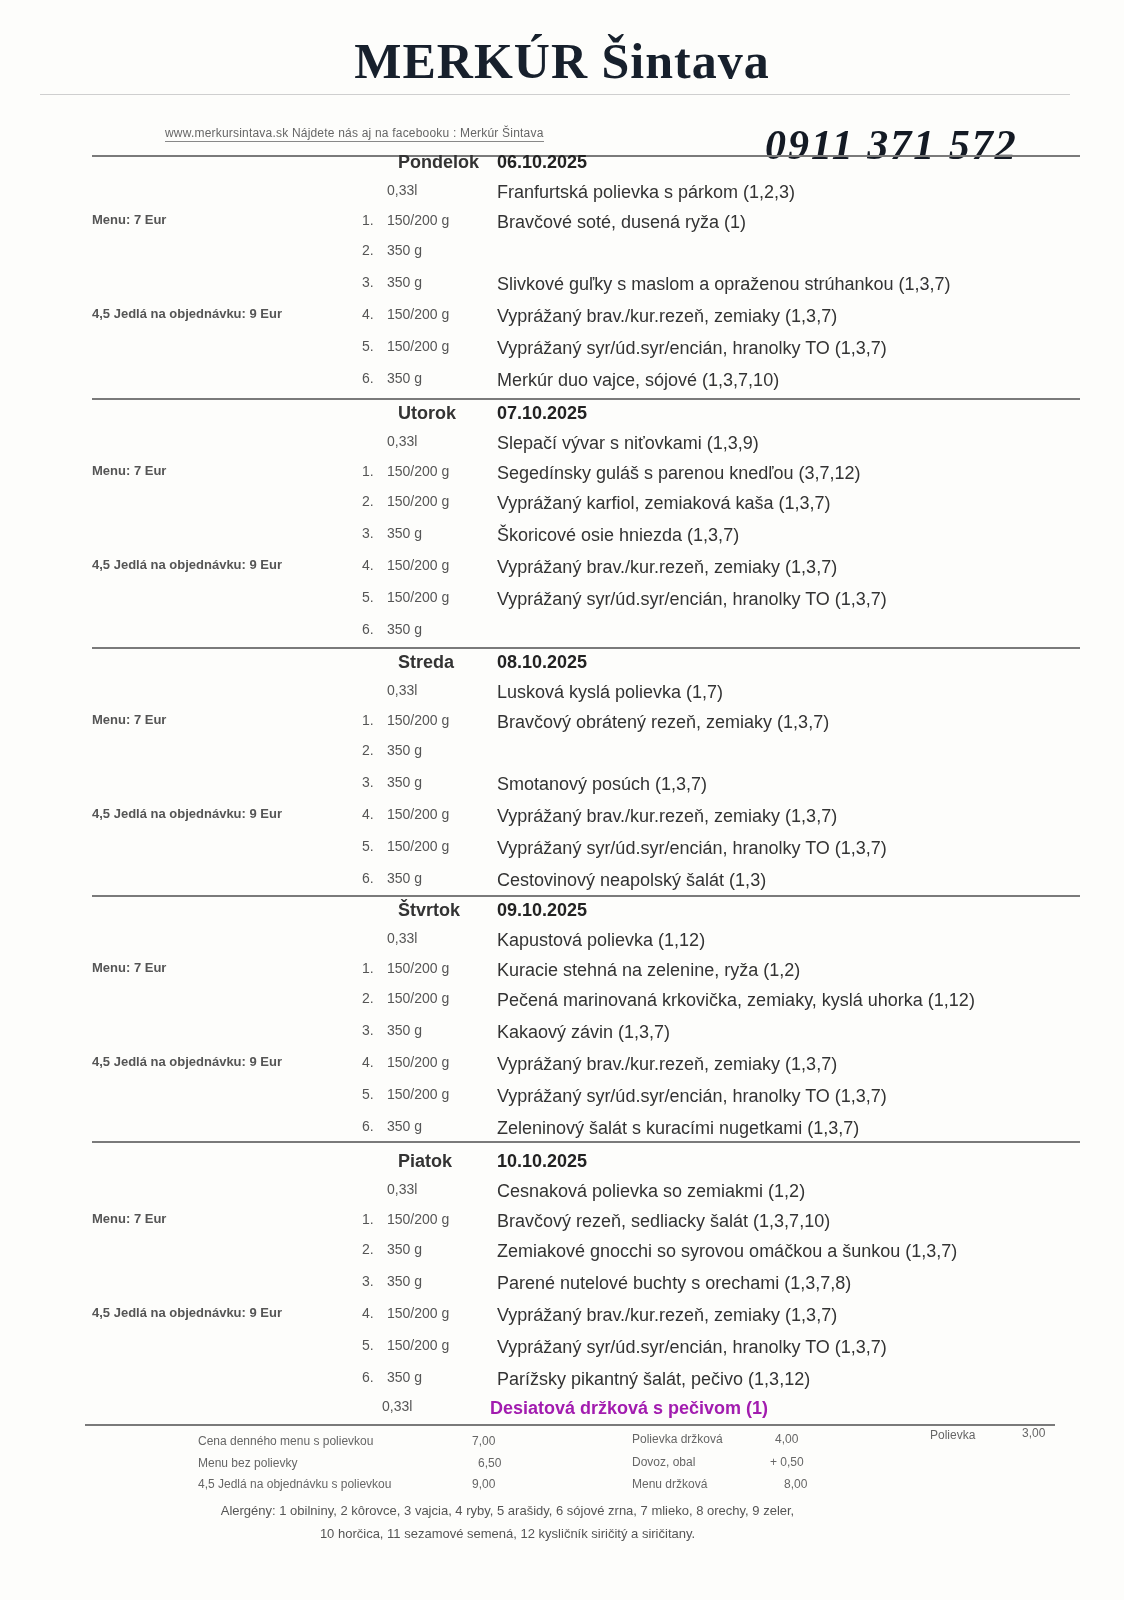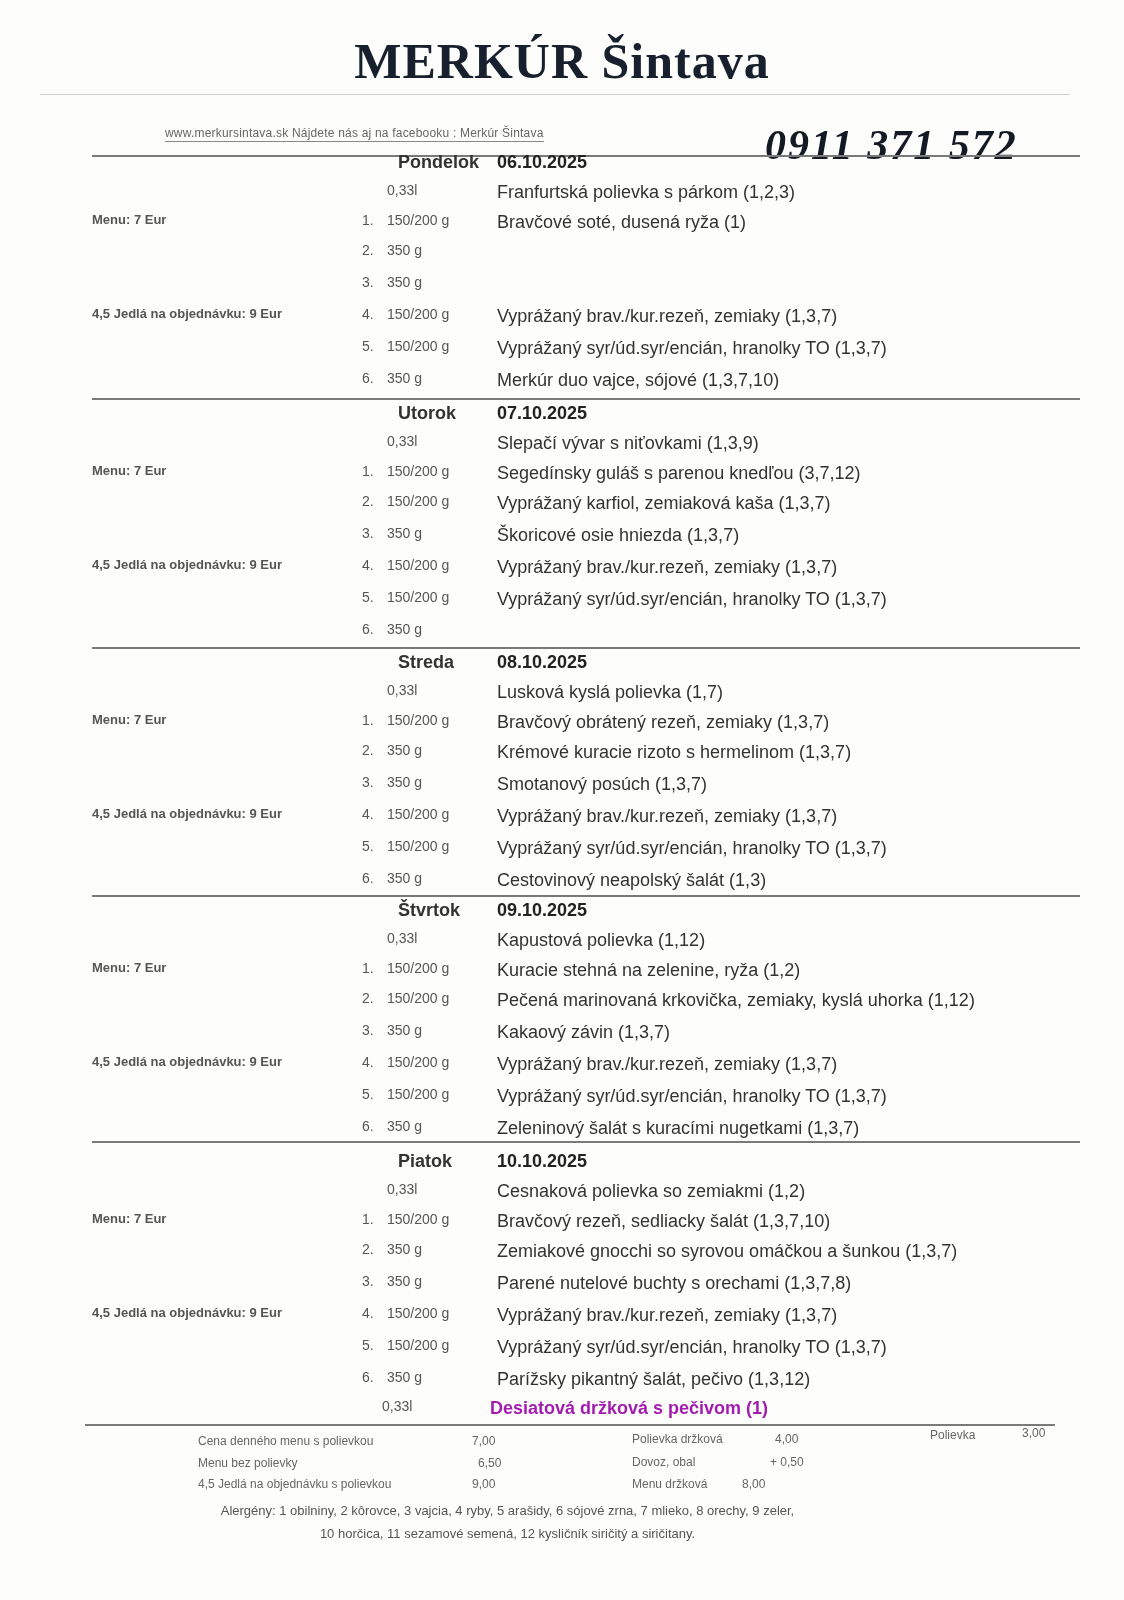--- a/index.html
+++ b/index.html
@@ -56,20 +56,21 @@
          <span class="qty">150/200 g</span>
          <span class="dish">Bravčové soté, dusená ryža  (1)</span>
     </div>
     <div class="row" style="top: 242px;">
       <span class="num">2.</span>
          <span class="qty">350 g</span>
     </div>
     <div class="row" style="top: 274px;">
       <span class="num">3.</span>
          <span class="qty">350 g</span>
+         <span class="dish">Slivkové guľky s maslom a opraženou strúhankou (1,3,7)</span>
     </div>
     <div class="row" style="top: 306px;">
       <span class="side">4,5 Jedlá na objednávku: 9 Eur</span>
       <span class="num">4.</span>
          <span class="qty">150/200 g</span>
          <span class="dish">Vyprážaný brav./kur.rezeň, zemiaky (1,3,7)</span>
     </div>
     <div class="row" style="top: 338px;">
       <span class="num">5.</span>
          <span class="qty">150/200 g</span>
@@ -131,21 +132,20 @@
     </div>
     <div class="row" style="top: 712px;">
       <span class="side">Menu: 7 Eur</span>
       <span class="num">1.</span>
          <span class="qty">150/200 g</span>
          <span class="dish">Bravčový obrátený rezeň, zemiaky (1,3,7)</span>
     </div>
     <div class="row" style="top: 742px;">
       <span class="num">2.</span>
          <span class="qty">350 g</span>
-         <span class="dish">Krémové kuracie rizoto s hermelinom (1,3,7)</span>
     </div>
     <div class="row" style="top: 774px;">
       <span class="num">3.</span>
          <span class="qty">350 g</span>
          <span class="dish">Smotanový posúch (1,3,7)</span>
     </div>
     <div class="row" style="top: 806px;">
       <span class="side">4,5 Jedlá na objednávku: 9 Eur</span>
       <span class="num">4.</span>
          <span class="qty">150/200 g</span>
@@ -257,20 +257,20 @@
   <span class="foot" style="left:198px;top:1456px">Menu bez polievky</span>
   <span class="foot" style="left:478px;top:1456px">6,50</span>
   <span class="foot" style="left:198px;top:1477px">4,5 Jedlá na objednávku s polievkou</span>
   <span class="foot" style="left:472px;top:1477px">9,00</span>
 
   <span class="foot" style="left:632px;top:1432px">Polievka držková</span>
   <span class="foot" style="left:775px;top:1432px">4,00</span>
   <span class="foot" style="left:632px;top:1455px">Dovoz, obal</span>
   <span class="foot" style="left:770px;top:1455px">+ 0,50</span>
   <span class="foot" style="left:632px;top:1477px">Menu držková</span>
-  <span class="foot" style="left:742px;top:1477px">8,00</span>
+  <span class="foot" style="left:784px;top:1477px">8,00</span>
 
   <span class="foot" style="left:930px;top:1428px">Polievka</span>
   <span class="foot" style="left:1022px;top:1426px">3,00</span>
 </div>
 
 <div class="alerg" style="top:1503px">Alergény: 1 obilniny, 2 kôrovce, 3 vajcia, 4 ryby, 5 arašidy, 6 sójové zrna, 7 mlieko, 8 orechy, 9 zeler,</div>
 <div class="alerg" style="top:1526px">10 horčica, 11 sezamové semená, 12 kysličník siričitý a siričitany.</div>
 
 </body></html>

